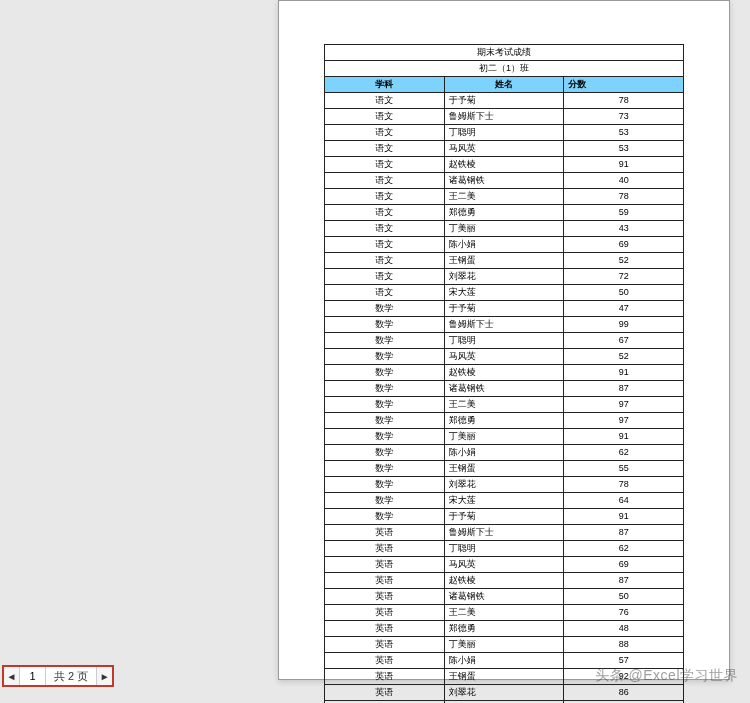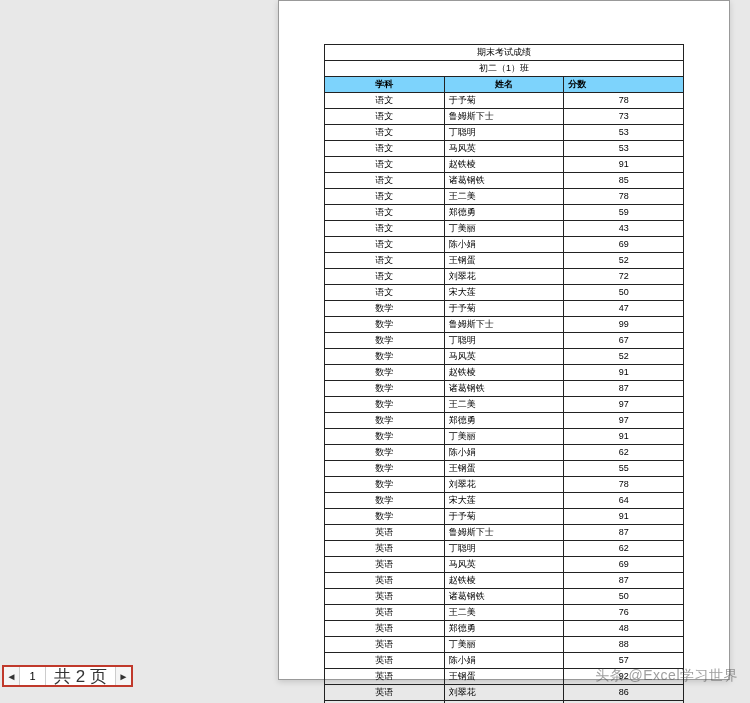--- a/index.html
+++ b/index.html
@@ -79,21 +79,21 @@
     border: none;
     border-right:1px solid #ccc;
     text-align: center;
     font-size: 11px;
     outline:none;
   }
   .pager-total {
     padding: 0 8px;
     display:flex;
     align-items:center;
-    font-size: 17px;
+    font-size: 11px;
     color:#333;
   }
   .watermark {
     position: absolute;
     right: 12px;
     bottom: 18px;
     font-size: 14px;
     color: rgba(80,80,80,0.55);
     font-weight: 500;
     letter-spacing: 0.5px;
@@ -139,21 +139,21 @@
           <td class="col-score">53</td>
         </tr>
         <tr>
           <td class="col-subj">语文</td>
           <td class="col-name">赵铁棱</td>
           <td class="col-score">91</td>
         </tr>
         <tr>
           <td class="col-subj">语文</td>
           <td class="col-name">诸葛钢铁</td>
-          <td class="col-score">85</td>
+          <td class="col-score">40</td>
         </tr>
         <tr>
           <td class="col-subj">语文</td>
           <td class="col-name">王二美</td>
           <td class="col-score">78</td>
         </tr>
         <tr>
           <td class="col-subj">语文</td>
           <td class="col-name">郑德勇</td>
           <td class="col-score">59</td>

